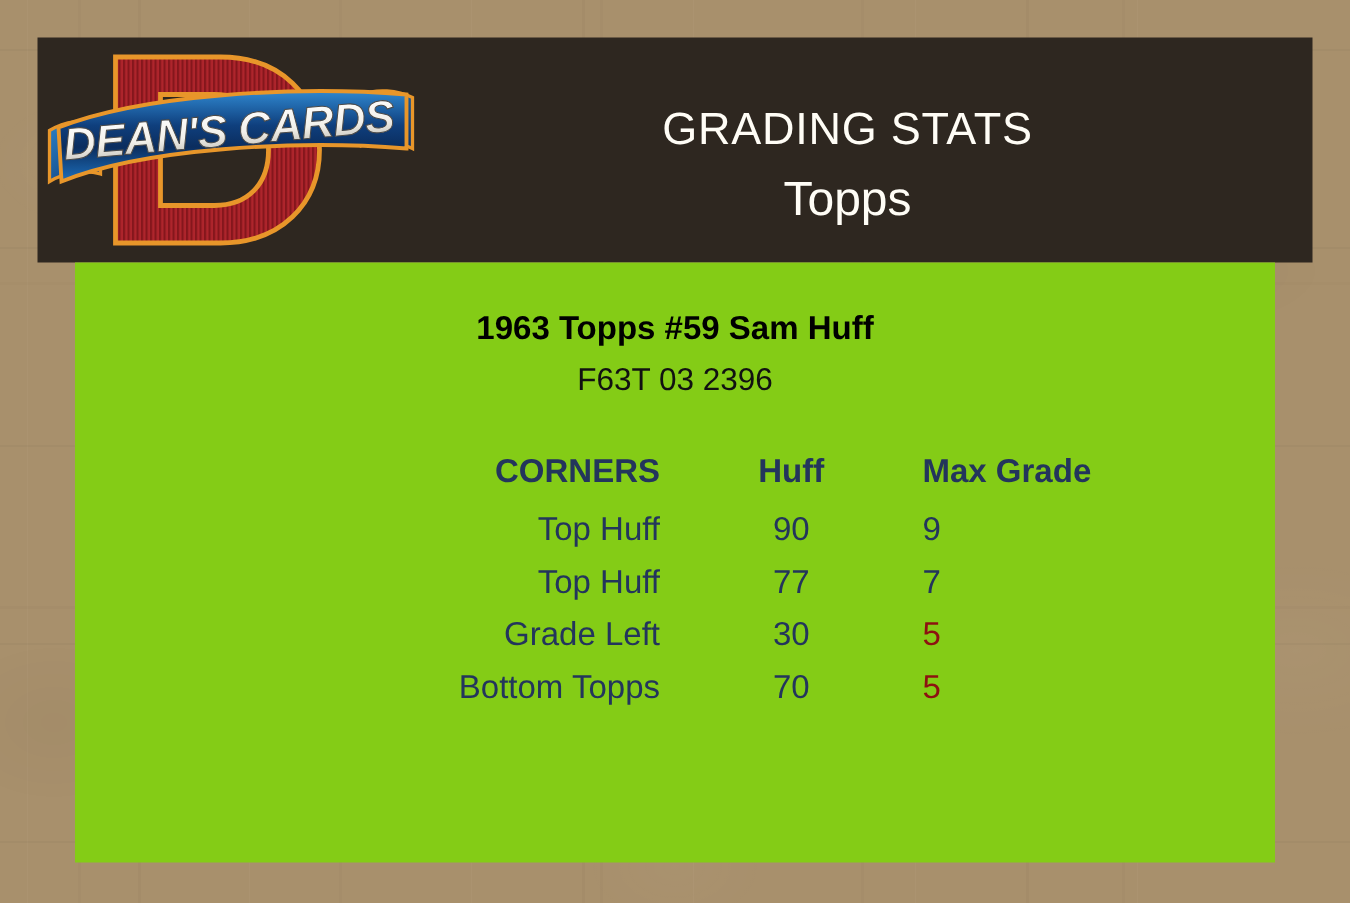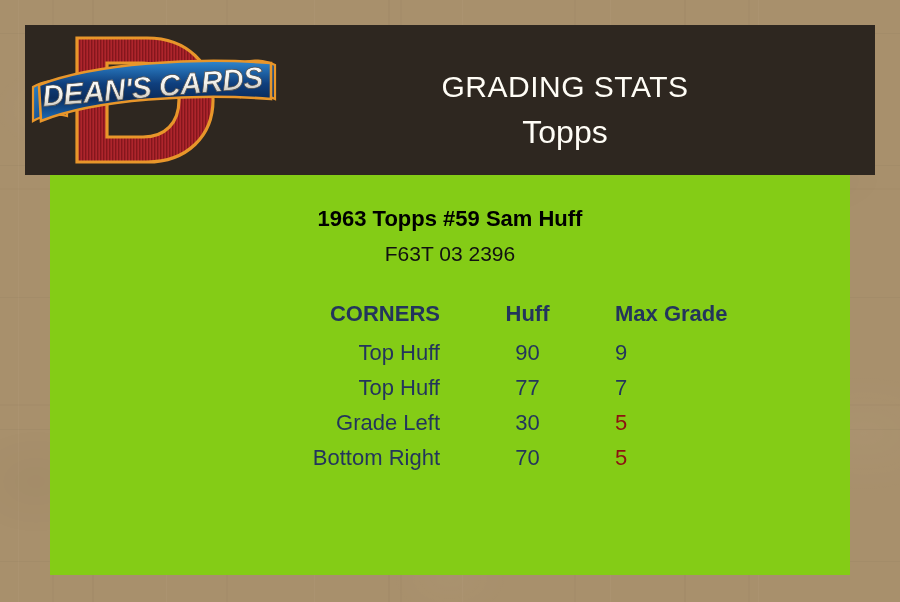--- a/index.html
+++ b/index.html
@@ -240,20 +240,20 @@
         <td class="col-label">Top Huff</td>
         <td class="col-value">77</td>
         <td class="col-grade">7</td>
       </tr>
       <tr>
         <td class="col-label">Grade Left</td>
         <td class="col-value">30</td>
         <td class="col-grade grade-low">5</td>
       </tr>
       <tr>
-        <td class="col-label">Bottom Right</td>
+        <td class="col-label">Bottom Topps</td>
         <td class="col-value">70</td>
         <td class="col-grade grade-low">5</td>
       </tr>
     </tbody>
   </table>
 
 </div>
 
 </body></html>

